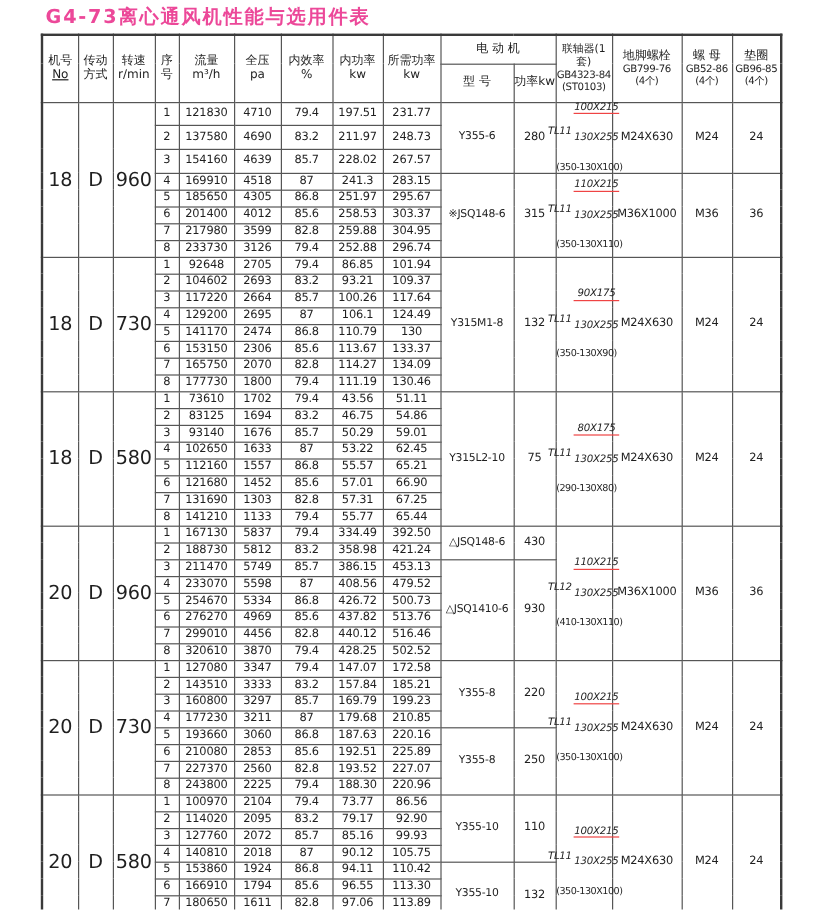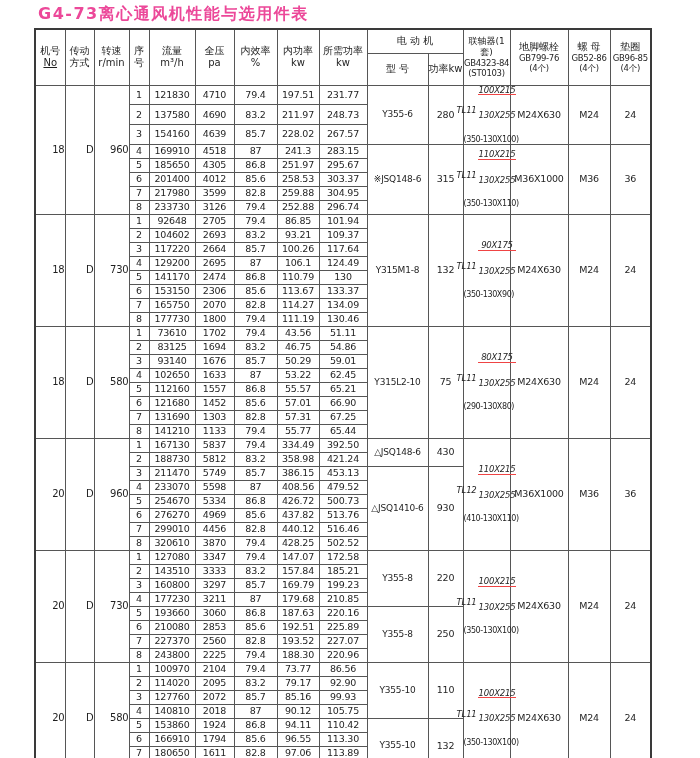--- a/index.html
+++ b/index.html
@@ -5,21 +5,21 @@
   * { margin:0; padding:0; box-sizing:border-box; }
   html,body { width:700px; height:758px; background:#ffffff; overflow:hidden;
     font-family:"DejaVu Sans","Liberation Sans",sans-serif; color:#1f1f1f; }
   .page-title { margin:4px 0 3px 38px; font-size:16px; font-weight:bold; letter-spacing:1.5px; color:#ec4899; }
   table.spec { border-collapse:collapse; margin-left:34px; width:616px; table-layout:fixed; border:2px solid #3a3a3a; }
   th, td { border:1px solid #565656; text-align:center; vertical-align:middle; padding:0; }
   thead th { font-size:10px; font-weight:normal; line-height:1.2; }
   thead .std-code { font-size:8.5px; letter-spacing:-0.3px; }
   thead tr.sub th { font-size:10px; }
   tbody td { height:14px; font-size:9.5px; line-height:1; white-space:nowrap; letter-spacing:-0.2px; }
-  td.group-cell { font-size:10px;text-align:right; }
+  td.group-cell { font-size:16px; }
   td.motor-model-cell { font-size:9px;margin-top:24px; }
   td.coupling-cell { font-size:8.5px; overflow:visible; }
   .cp-row { display:flex; align-items:center; justify-content:center; gap:1px;font-style:italic; }
   .cp-prefix { font-size:8.5px; }
   .cp-frac { display:inline-block; text-align:center; }
   .cp-num { display:block; border-bottom:1px solid #ef4444; padding:0 1px; }
   .cp-den { display:block; padding:16px 1px; }
   .cp-note { font-size:8px; letter-spacing:-0.4px; white-space:nowrap; }
   .u { text-decoration:underline; }
   .hl { display:block; }

